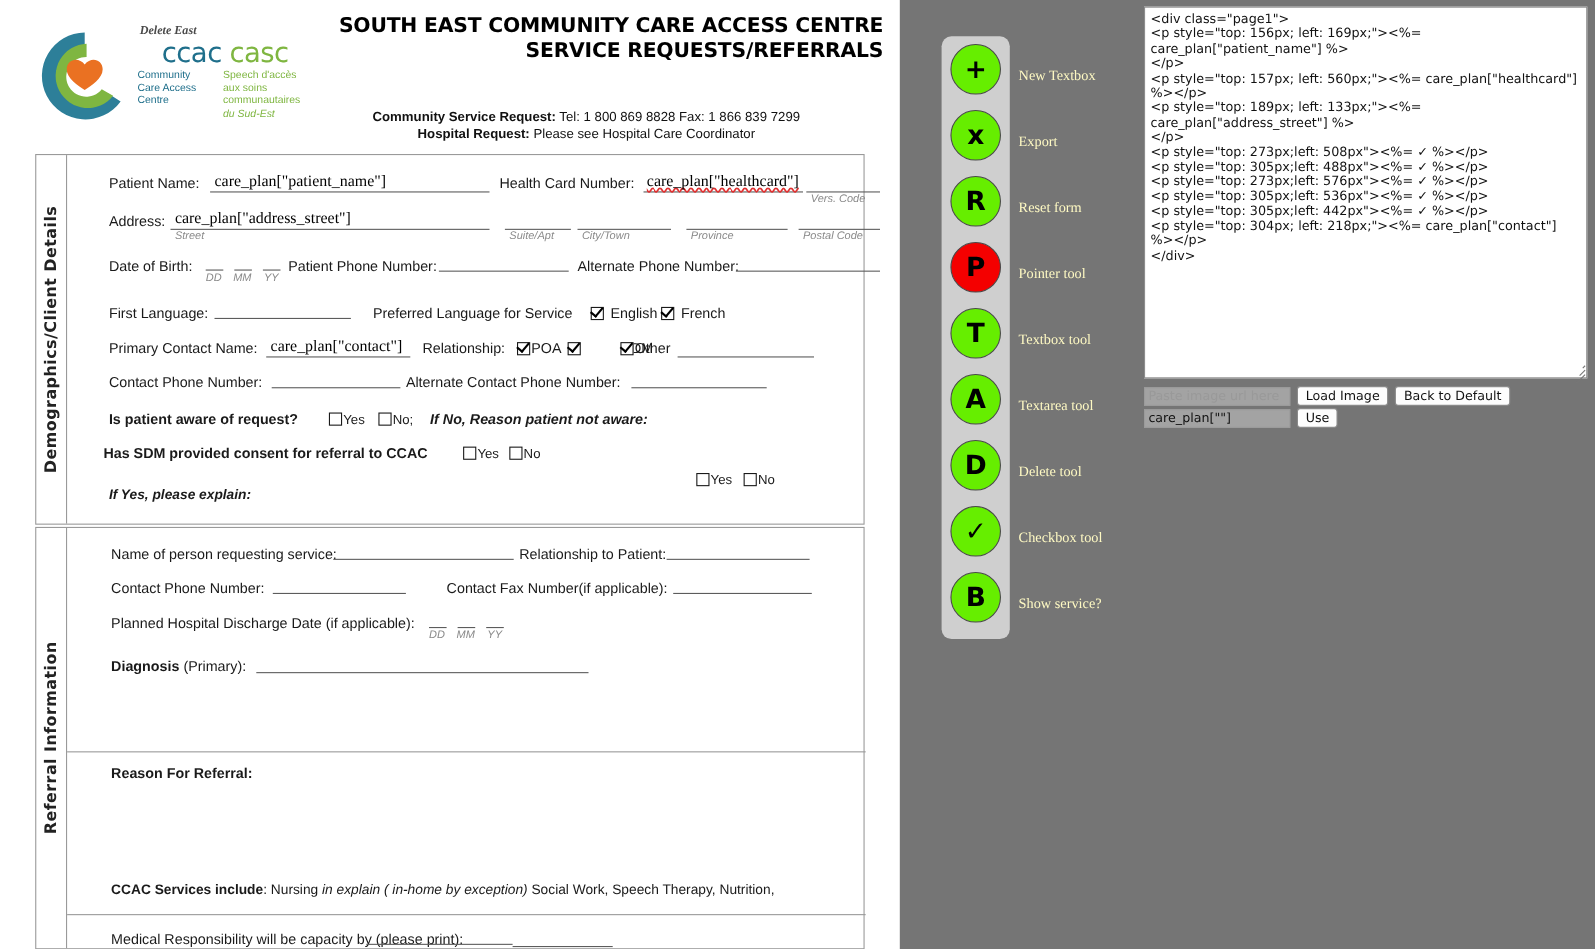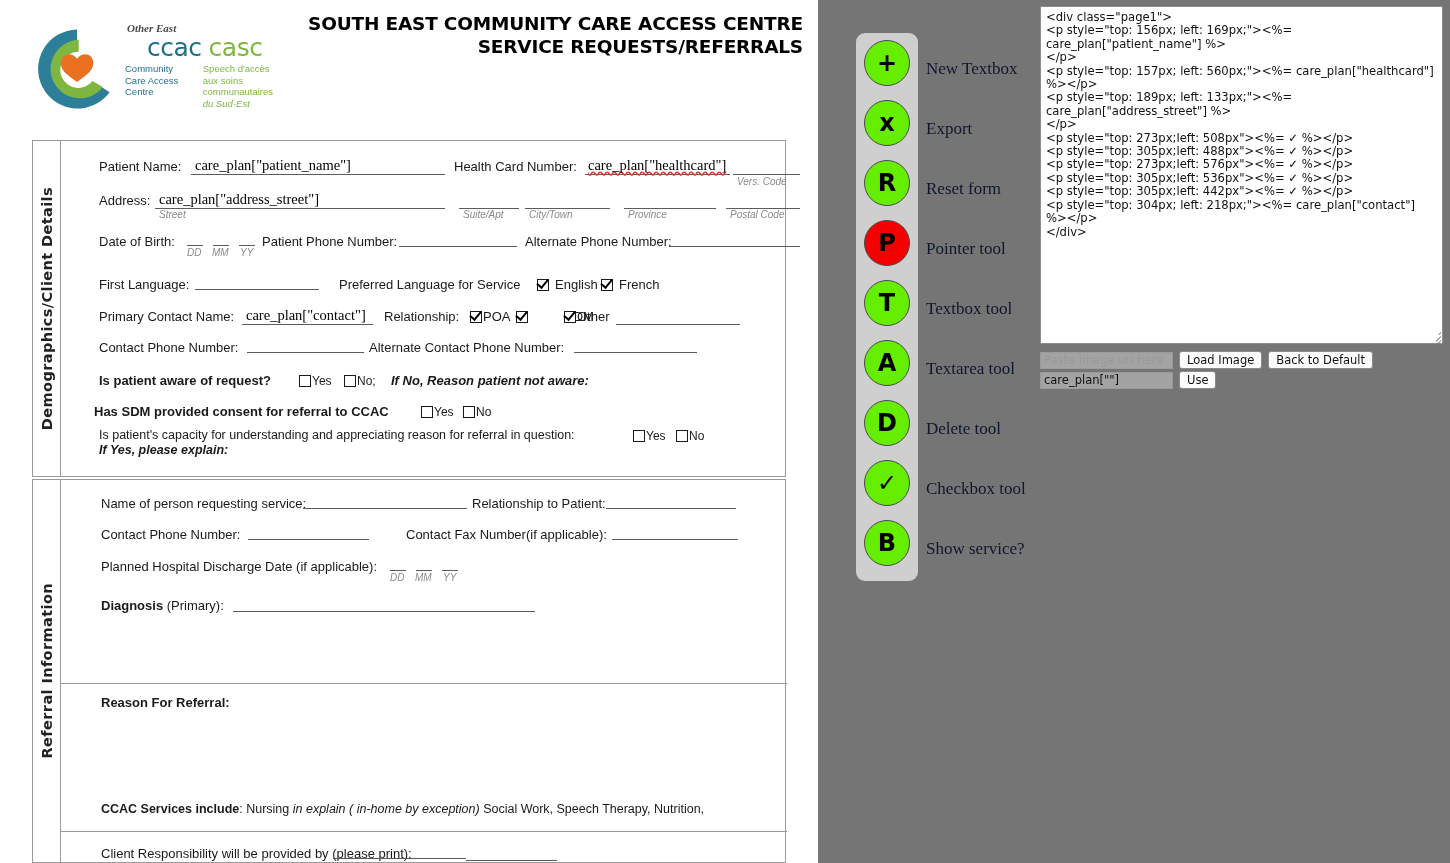--- a/index.html
+++ b/index.html
@@ -250,22 +250,22 @@
     font-size: 24px;
     color: #000;
     margin-left: 8px;
     flex: 0 0 auto;
     cursor: pointer;
   }
   .tool-btn.red { background: #f40000; }
   .tool-label {
     margin-left: 16px;
     font-family: "Liberation Serif", serif;
-    font-size: 17px;
-    color: #0f172a;
+    font-size: 13px;
+    color: #fef9c3;
     white-space: nowrap;
     margin-top: 12px;
   }
 
   
   #code-area {
     position: absolute;
     left: 1040px; top: 6px;
     width: 403px;
     height: 338px;
@@ -345,21 +345,21 @@
     <div class="hdr">
 
       <div class="logo">
         <svg class="logo-mark" viewBox="0 0 100 100">
           <path d="M50 4 A46 46 0 1 0 88 77 L74 68 A30 30 0 1 1 50 20 Z" fill="#2d7f99"></path>
           <path d="M52 16 A34 34 0 1 0 80 71 L68 64 A21 21 0 1 1 52 30 Z" fill="#7fb641"></path>
           <path d="M50 38 c-7-9-19-5-19 5 c0 10 12 17 19 22 c7-5 19-12 19-22 c0-10-12-14-19-5 z" fill="#ea7122"></path>
           <circle cx="50" cy="50" r="15" fill="#ffffff" opacity="0"></circle>
         </svg>
         <div class="logo-text">
-          <div class="lt-southeast">Other East</div>
+          <div class="lt-southeast">Delete East</div>
           <div class="lt-big">
             <span class="lt-ccac">ccac</span>
             <span class="lt-casc">casc</span>
           </div>
           <div class="lt-sub">
             <div class="lt-sub-en">
               <div>Community</div>
               <div>Care Access</div>
               <div>Centre</div>
             </div>
@@ -371,20 +371,30 @@
             </div>
           </div>
         </div>
       </div>
 
       <div class="hdr-title">
         <div>SOUTH EAST COMMUNITY CARE ACCESS CENTRE</div>
         <div>SERVICE REQUESTS/REFERRALS</div>
       </div>
 
+      <div class="hdr-contact">
+        <div>
+          <b>Community Service Request:</b>
+          <span>Tel: 1 800 869 8828  Fax: 1 866 839 7299</span>
+        </div>
+        <div>
+          <b>Hospital  Request:</b>
+          <span>Please see Hospital Care Coordinator</span>
+        </div>
+      </div>
     </div>
 
     <div class="section" id="sec-demo">
       <div class="side-label">
         <span>Demographics/Client Details</span>
       </div>
       <div class="sec-body">
 
         <div class="fld" style="left:38px; top:18px;">Patient  Name:</div>
         <div class="rule" style="left:130px; top:33px; width:254px;"></div>
@@ -455,21 +465,20 @@
         <div class="cb" style="left:283px; top:234px;"></div>
         <div class="fld" style="left:296px; top:233px; font-size:12px;">No;</div>
         <div class="fld bi" style="left:330px; top:232px;">If No, Reason patient not aware:</div>
 
         <div class="fld b" style="left:33px; top:263px;">Has SDM provided consent for referral to CCAC</div>
         <div class="cb" style="left:360px; top:265px;"></div>
         <div class="fld" style="left:373px; top:264px; font-size:12px;">Yes</div>
         <div class="cb" style="left:402px; top:265px;"></div>
         <div class="fld" style="left:415px; top:264px; font-size:12px;">No</div>
 
-        <div class="fld" style="left:38px; top:287px; font-size:12.5px;">Is patient's capacity for understanding and appreciating reason for referral in question:</div>
         <div class="cb" style="left:572px; top:289px;"></div>
         <div class="fld" style="left:585px; top:288px; font-size:12px;">Yes</div>
         <div class="cb" style="left:615px; top:289px;"></div>
         <div class="fld" style="left:628px; top:288px; font-size:12px;">No</div>
         <div class="fld bi" style="left:38px; top:302px; font-size:12.5px;">If Yes, please explain:</div>
       </div>
     </div>
 
     <div class="section" id="sec-ref">
       <div class="side-label">
@@ -504,21 +513,21 @@
         <div class="hline" style="left:0px; top:203px; width:726px;"></div>
 
         <div class="fld b" style="left:40px; top:215px;">Reason For Referral:</div>
 
         <div class="fld" style="left:40px; top:322px; font-size:12.5px;">
           <b>CCAC Services include</b><span>: Nursing </span><i>in explain ( in-home by exception)</i><span> Social Work, Speech Therapy, Nutrition,</span>
         </div>
 
         <div class="hline" style="left:0px; top:351px; width:726px;"></div>
 
-        <div class="fld" style="left:40px; top:366px;">Client Responsibility will be provided by (please print):</div>
+        <div class="fld" style="left:40px; top:366px;">Medical Responsibility will be capacity by (please print):</div>
         <div class="rule" style="left:272px; top:378px; width:133px;"></div>
         <div class="rule" style="left:405px; top:380px; width:91px;"></div>
       </div>
     </div>
   </div>
 
   <div id="toolbar"></div>
   <div id="toolbar-rows">
       <div class="tool-row" style="top: 40px; left: 856px;">
         <div class="tool-btn">+</div>

